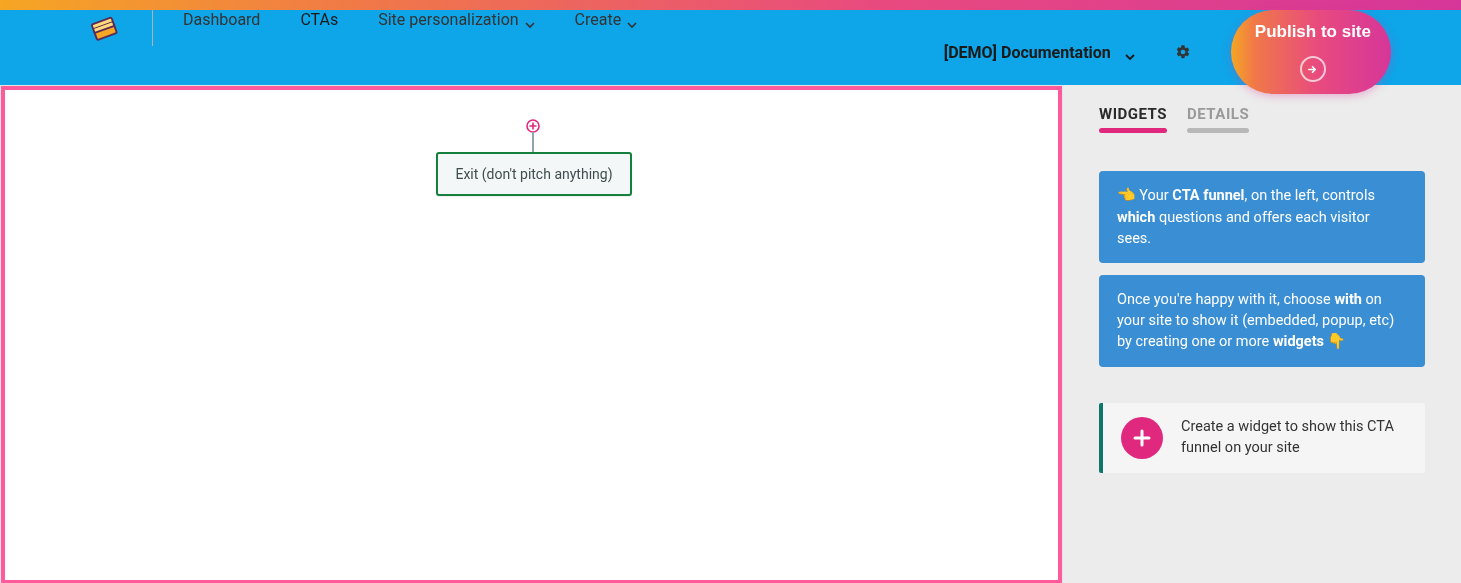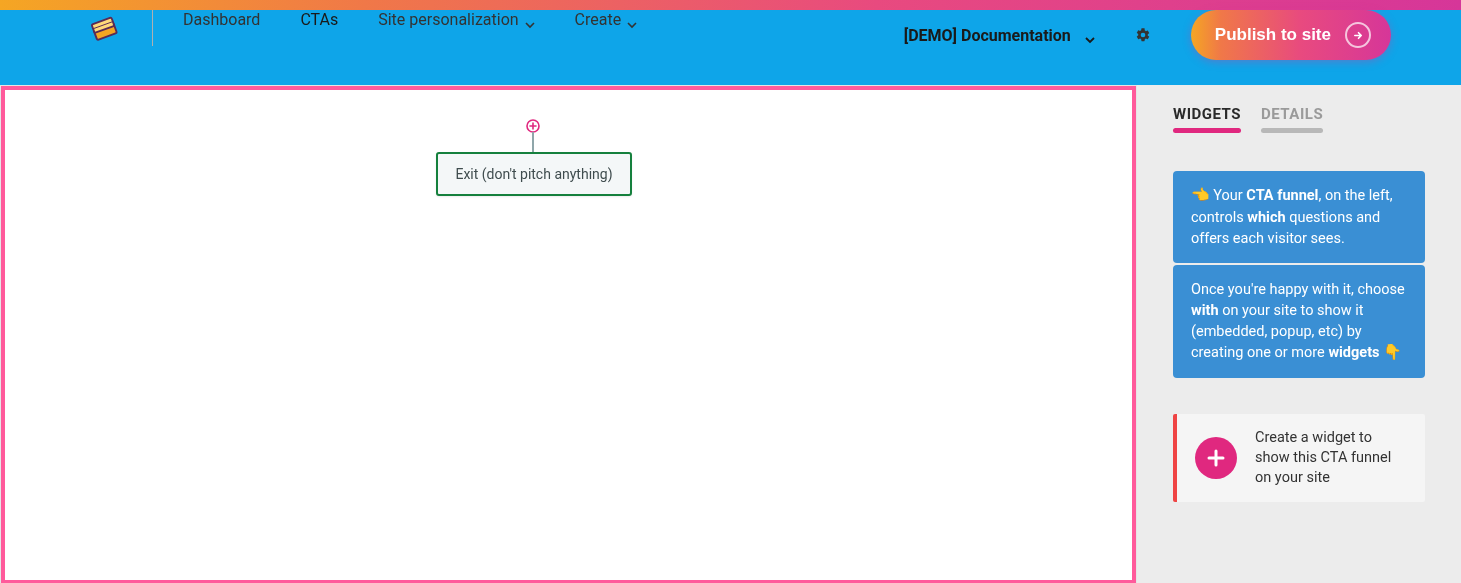--- a/index.html
+++ b/index.html
@@ -69,20 +69,21 @@
       font-size: 17px;
       font-weight: 700;
       border: none;
       border-radius: 9999px;
       padding: 12px 20px 12px 24px;
       display: flex;
       align-items: center;
       gap: 14px;
       cursor: pointer;
       box-shadow: 0 2px 8px rgba(214,54,153,0.35);
+      flex-direction: column;
     }
     .publish-btn .circle-arrow {
       width: 26px; height: 26px;
       border: 2px solid rgba(255,255,255,0.7);
       border-radius: 50%;
       display: flex; align-items: center; justify-content: center;
     }
     .publish-btn .circle-arrow svg { width: 11px; height: 11px; }
     .content {
       display: flex;
@@ -127,21 +128,21 @@
       background: #f4f7f8;
       color: #3f4c4e;
       font-size: 14px;
       display: flex;
       align-items: center;
       justify-content: center;
       cursor: pointer;
       box-shadow: 0 1px 2px rgba(0,0,0,0.08);
     }
     .sidebar {
-      width: 324px;
+      width: 398px;
       background: #ececec;
       padding: 20px 36px 0 36px;
     }
     .tabs {
       display: flex;
       gap: 20px;
       margin-bottom: 40px;
     }
     .tab {
       font-size: 15px;
@@ -162,29 +163,29 @@
       background: #b8b8b8;
     }
     .tab.active::after { background: #e0287f; }
     .info-card {
       background: #3a8fd4;
       color: #fff;
       border-radius: 4px;
       padding: 14px 18px;
       font-size: 14.5px;
       line-height: 1.45;
-      margin-bottom: 2px;
+      margin-bottom: 12px;
     }
     .info-card strong { font-weight: 700; }
     .cta-widget-row {
       display: flex;
       align-items: center;
       gap: 18px;
       background: #f5f5f5;
-      border-left: 4px solid #ef4444;
+      border-left: 4px solid #0f766e;
       padding: 14px 18px;
       margin-top: 36px;
       border-radius: 2px;
       cursor: pointer;
     }
     .plus-circle {
       width: 42px; height: 42px;
       background: #e0287f;
       border-radius: 50%;
       display: flex; align-items: center; justify-content: center;

